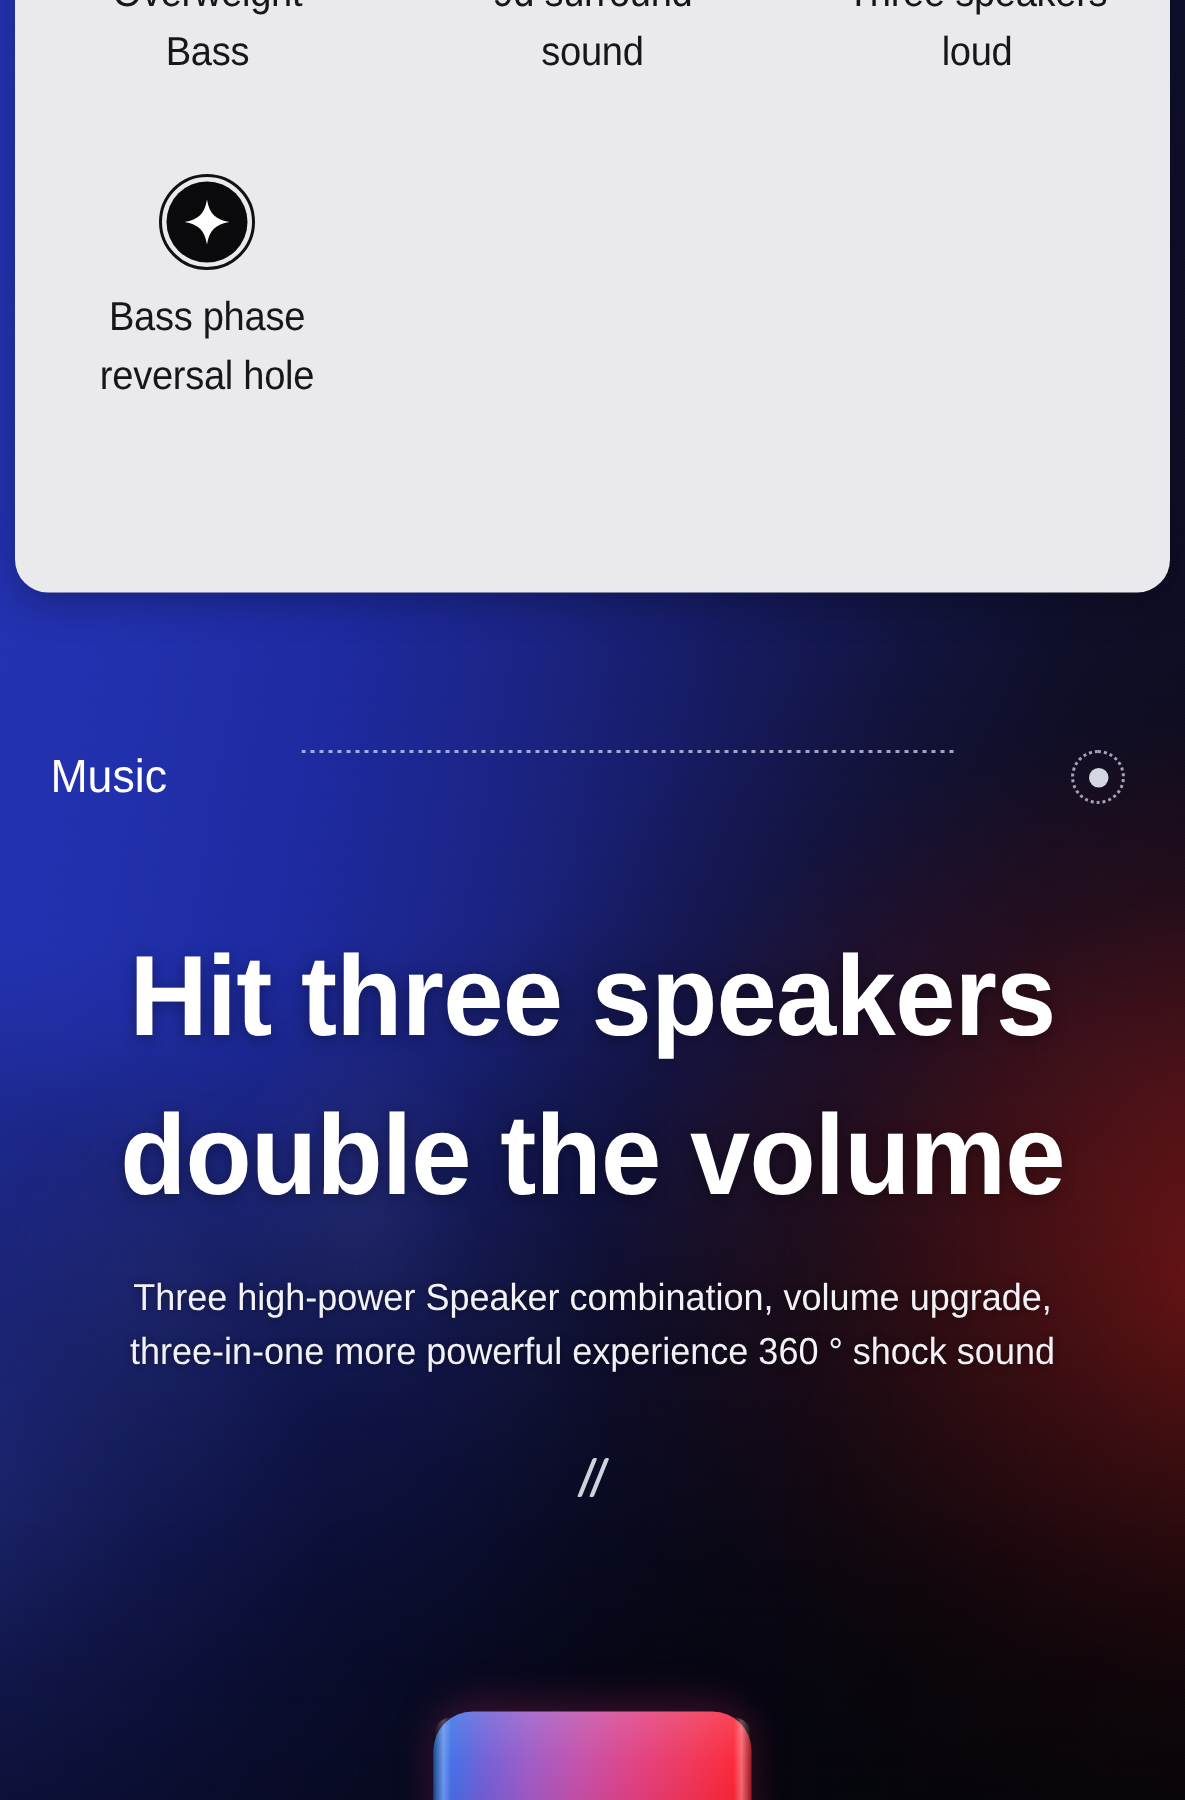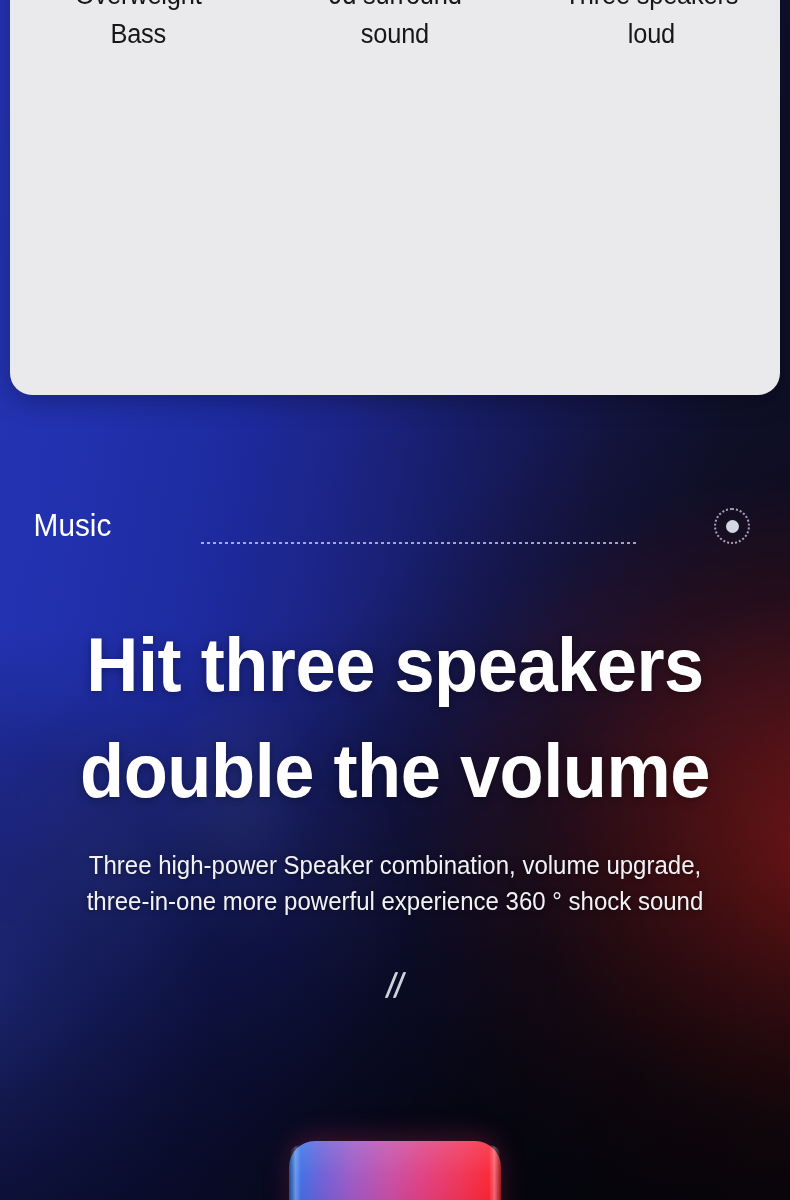--- a/index.html
+++ b/index.html
@@ -135,21 +135,21 @@
   }
 
   
   .section-row {
     position:absolute;
     left:32px;
     right:40px;
     top:500px;
     height:44px;
     display:flex;
-    align-items:flex-end;
+    align-items:flex-start;
     gap:46px;
   }
   .section-title {
     font-size:31px;
     font-weight:400;
     color:#ffffff;
     letter-spacing:0px;
     transform:scaleX(.96);
     white-space:nowrap;
   }
@@ -318,20 +318,30 @@
 
         <div class="feature-label">9d surround<br>sound</div>
       </div>
 
       <div class="feature-cell no-icon">
 
         <div class="feature-label">Three speakers<br>loud</div>
       </div>
 
 
+      <div class="feature-cell">
+        <div class="feature-icon">
+          <svg width="66" height="66" viewBox="0 0 66 66" aria-hidden="true">
+            <circle cx="33" cy="33" r="31" fill="none" stroke="#111114" stroke-width="2"></circle>
+            <circle cx="33" cy="33" r="27" fill="#0a0a0c"></circle>
+            <path d="M33 18 C34.6 27.4 38.6 31.4 48 33 C38.6 34.6 34.6 38.6 33 48 C31.4 38.6 27.4 34.6 18 33 C27.4 31.4 31.4 27.4 33 18 Z" fill="#ffffff"></path>
+          </svg>
+        </div>
+        <div class="feature-label">Bass phase<br>reversal hole</div>
+      </div>
 
 
     </div>
   </div>
 
   <div class="section-row">
     <div class="section-title">Music</div>
     <div class="section-dash"></div>
     <div class="section-dot">
         <span></span>

